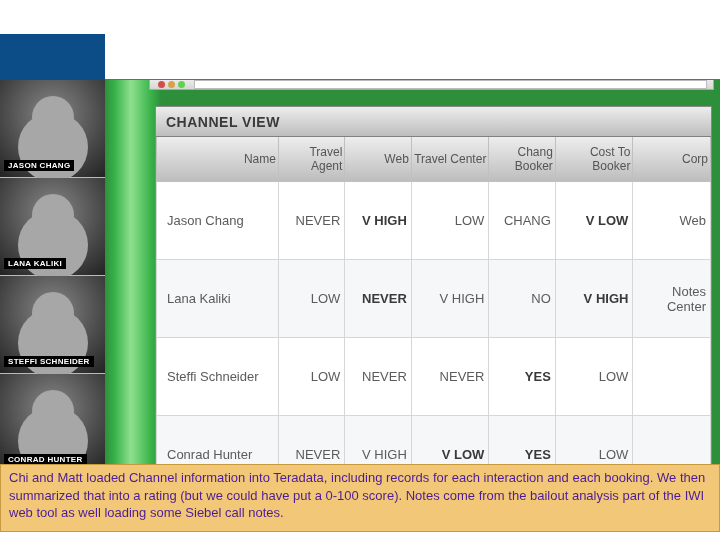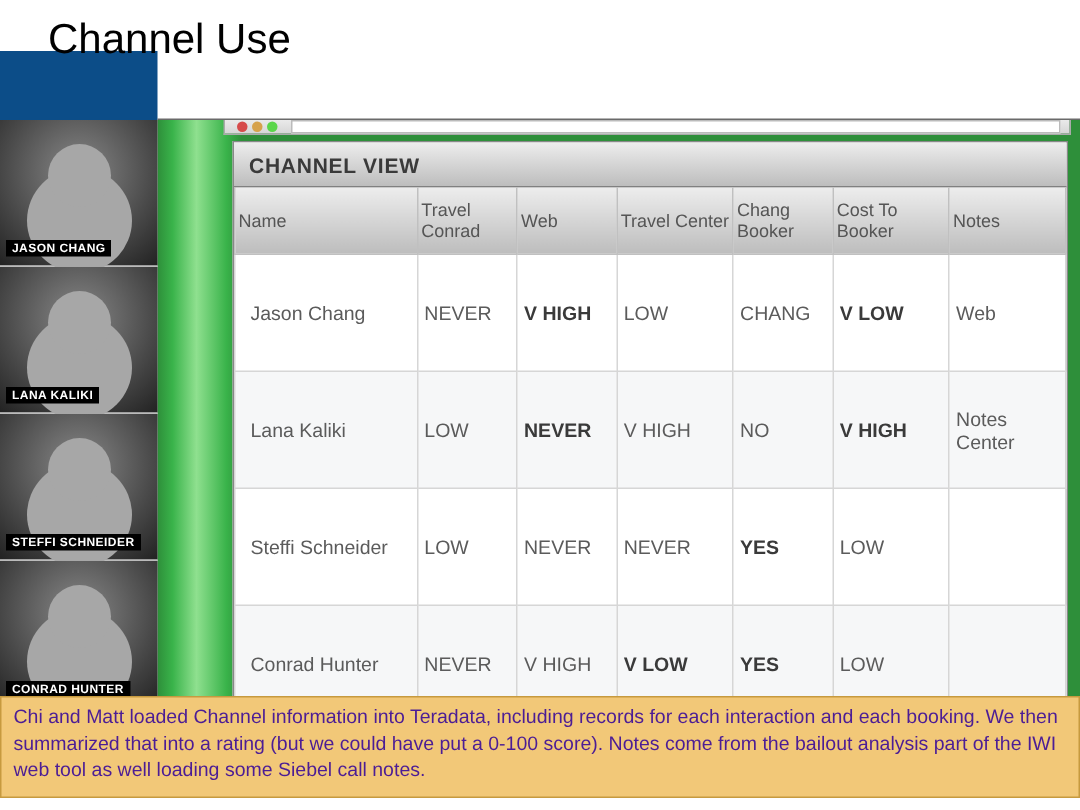--- a/index.html
+++ b/index.html
@@ -79,20 +79,21 @@
     padding:1px 4px;
     letter-spacing:0.3px;
   }
 
   .content {
     flex:1;
     display:flex;
     flex-direction:column;
     background: linear-gradient(90deg, var(--green-dark) 0, var(--green) 10px, #8fe08f 26px, var(--green) 46px, var(--green-dark) 56px);
     padding:0 8px 0 50px;
+    gap:12px;
   }
 
   .browser-chrome {
     height:14px;
     margin-left:-6px;
     margin-right:-2px;
     background: linear-gradient(#eaeaea,#d6d6d6);
     border:1px solid #aaa;
     border-top:none;
     display:flex;
@@ -137,28 +138,28 @@
   table.channel {
     width:100%;
     border-collapse:collapse;
     flex:1;
   }
   table.channel thead th {
     background: linear-gradient(var(--header-grad-light), var(--header-grad-dark));
     font-weight:normal;
     color:#555;
     font-size:12px;
-    text-align:left;
+    text-align:right;
     padding:8px 2px;
     border:1px solid var(--table-border);
     border-top:none;
   }
   table.channel tbody td {
     font-size:13px;
-    text-align:left;
+    text-align:right;
     color:#5b5b5b;
     padding:0 4px;
     height:78px;
     border:1px solid #d6d6d6;
   }
   table.channel tbody tr:nth-child(even) td {
     background: var(--row-alt);
   }
   table.channel tbody td.name {
     text-align:left;
@@ -180,21 +181,20 @@
     font-size:13px;
     line-height:1.35;
     color:#4c1d95;
   }
 </style>
 </head>
 <body>
 
 <div class="top">
   <div class="blue-block"></div>
-  <div class="page-title">Channel Use</div>
   <div class="title-underline"></div>
 </div>
 
 <div class="main">
 
   <div class="sidebar">
     <div class="portrait">
       <div class="silhouette"></div>
       <div class="tag">JASON CHANG</div>
     </div>
@@ -222,26 +222,26 @@
 
     <div class="panel">
       <div class="panel-header">
         <span class="title">CHANNEL VIEW</span>
       </div>
 
       <table class="channel">
         <thead>
           <tr>
             <th style="width:22%">Name</th>
-            <th style="width:12%">Travel Conrad</th>
+            <th style="width:12%">Travel Agent</th>
             <th style="width:12%">Web</th>
             <th style="width:14%">Travel Center</th>
             <th style="width:12%">Chang Booker</th>
             <th style="width:14%">Cost To Booker</th>
-            <th style="width:14%">Notes</th>
+            <th style="width:14%">Corp</th>
           </tr>
         </thead>
         <tbody id="channel-body">
             <tr>
               <td class="name">Jason Chang</td>
               <td>NEVER</td>
               <td class="bold">V HIGH</td>
               <td>LOW</td>
               <td>CHANG</td>
               <td class="bold">V LOW</td>

